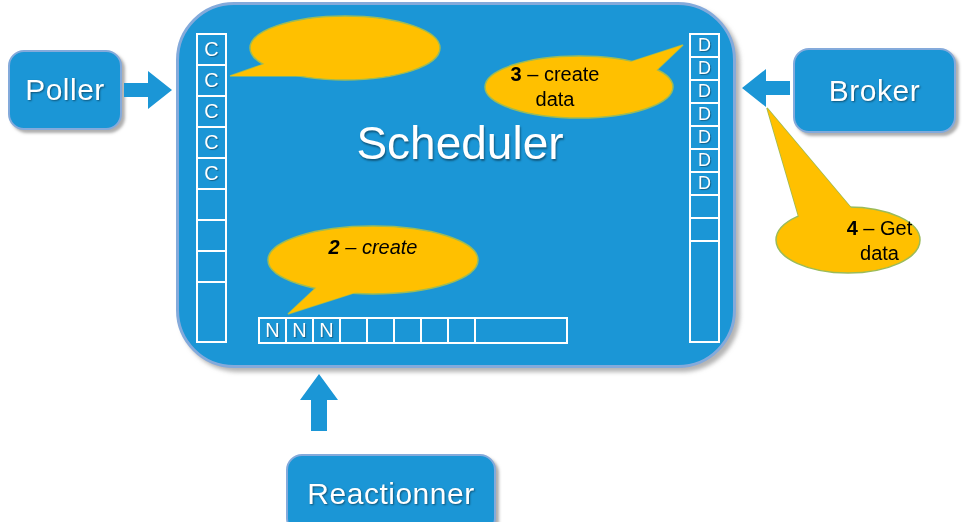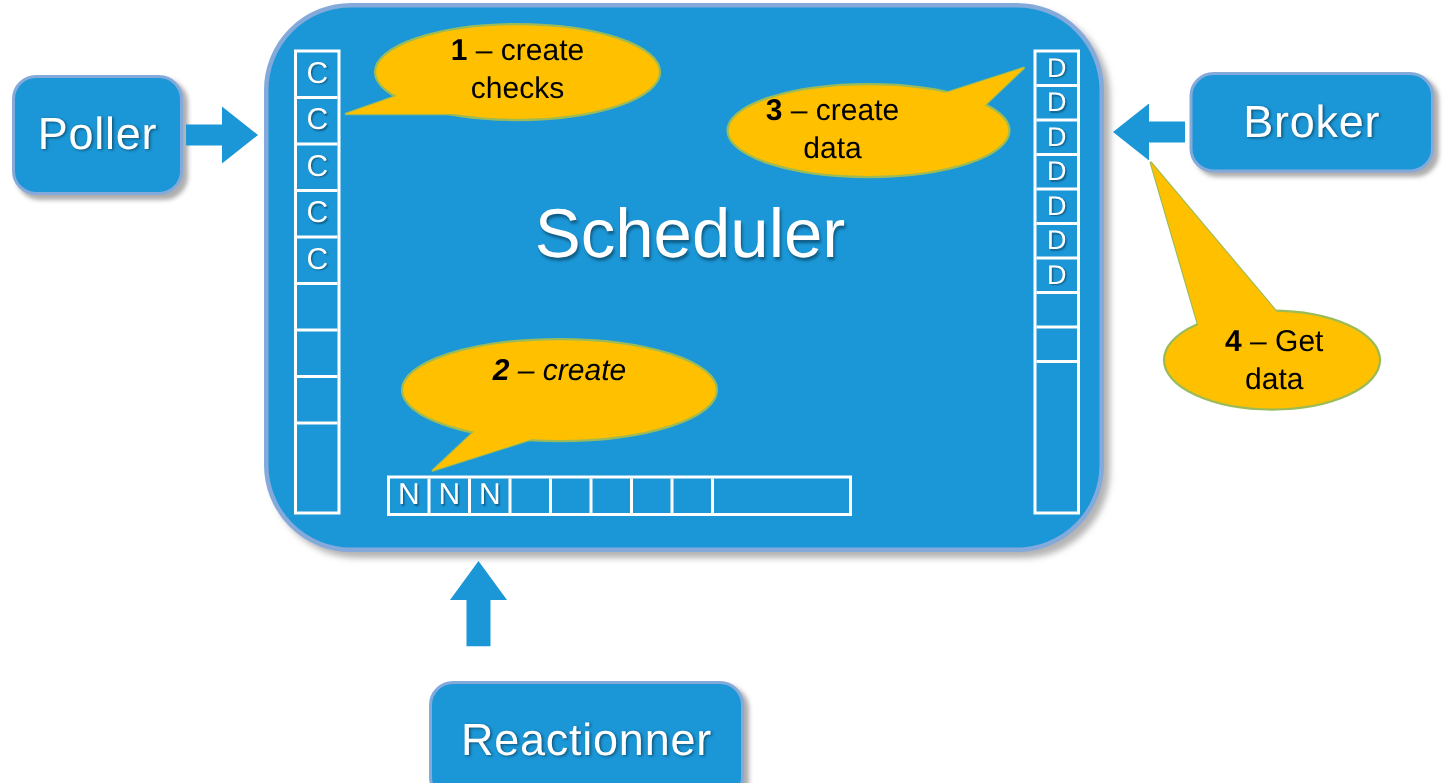--- a/index.html
+++ b/index.html
@@ -17,26 +17,26 @@
   }
   .bluebox .main-label { font-size:30px; letter-spacing:0.5px; }
   .bluebox .sub-label  { font-size:19px; margin-top:2px; }
   #scheduler-box {
     position:absolute; left:176px; top:2px; width:560px; height:366px;
     box-sizing:border-box; background:#1B96D6;
     border:3px solid #84AADB; border-radius:58px;
     box-shadow:4px 4px 4px rgba(130,130,130,0.6);
   }
   #scheduler-title {
-    position:absolute; left:230px; top:128px; width:460px;
+    position:absolute; left:230px; top:116px; width:460px;
     text-align:center; font-size:46px; color:#ffffff;
     text-shadow:1px 2px 2px rgba(0,0,0,0.4);
   }
   #poller-box      { left:8px;   top:50px;  width:114px; height:80px; }
-  #broker-box      { left:793px; top:48px;  width:163px; height:67px; }
+  #broker-box      { left:793px; top:48px;  width:163px; height:85px; }
   #reactionner-box { left:286px; top:430px; width:210px; height:80px;margin-top:24px; }
   
   .queue { position:absolute; display:flex; box-sizing:border-box; border:2px solid #ffffff; }
   .queue .cell {
     box-sizing:border-box; display:flex; align-items:center; justify-content:center;
     color:#ffffff; font-size:20px; text-shadow:1px 1px 1px rgba(0,0,0,0.35);
   }
   .queue.v { flex-direction:column; }
   .queue.v .cell { width:100%; border-bottom:2px solid #ffffff; }
   .queue.v .cell:last-child { border-bottom:none; flex:1 1 auto; }
@@ -122,24 +122,20 @@
   </svg>
   <svg class="arrow" style="left:300px; top:374px;" width="38" height="57" viewBox="0 0 38 57">
     <polygon points="19,0 38,26 27,26 27,57 11,57 11,26 0,26"></polygon>
   </svg>
 
   <svg class="callout-svg" style="left:225px; top:14px;" width="217" height="70" viewBox="0 0 217 70">
     <polygon points="5,62 45,48 80,62" fill="#FFC000" stroke="#9BBB59" stroke-width="1.5"></polygon>
     <ellipse cx="120" cy="34" rx="95" ry="32" fill="#FFC000" stroke="#9BBB59" stroke-width="1.5"></ellipse>
     <polygon points="5,62 45,48 80,62" fill="#FFC000"></polygon>
   </svg>
-  <div class="callout-text" style="left:250px; top:22px; width:190px;">
-    <span class="num">1</span><span> – create</span><br>
-    <span>checks</span>
-  </div>
 
   <svg class="callout-svg" style="left:262px; top:224px;" width="218" height="94" viewBox="0 0 218 94">
     <polygon points="26,90 58,60 95,68" fill="#FFC000" stroke="#9BBB59" stroke-width="1.5"></polygon>
     <ellipse cx="111" cy="36" rx="105" ry="34" fill="#FFC000" stroke="#9BBB59" stroke-width="1.5"></ellipse>
     <polygon points="26,90 58,60 95,68" fill="#FFC000"></polygon>
   </svg>
   <div class="callout-text" style="left:268px; top:235px; width:210px;font-style:italic;">
     <span class="num">2</span><span> – create</span><br>
   </div>
 
@@ -151,18 +147,18 @@
   <div class="callout-text" style="left:461px; top:62px; width:188px;">
     <span class="num">3</span><span> – create</span><br>
     <span>data</span>
   </div>
 
   <svg class="callout-svg" style="left:762px; top:103px;" width="160" height="172" viewBox="0 0 160 172">
     <polygon points="5,5 38,118 90,106" fill="#FFC000" stroke="#9BBB59" stroke-width="1.5"></polygon>
     <ellipse cx="86" cy="137" rx="72" ry="33" fill="#FFC000" stroke="#9BBB59" stroke-width="1.5"></ellipse>
     <polygon points="5,5 38,118 90,106" fill="#FFC000"></polygon>
   </svg>
-  <div class="callout-text" style="left:778px; top:216px; width:143px;">
+  <div class="callout-text" style="left:808px; top:216px; width:143px;">
     <span class="num">4</span><span> – Get</span><br>
     <span>data</span>
   </div>
 
 </div>
 
 </body></html>

